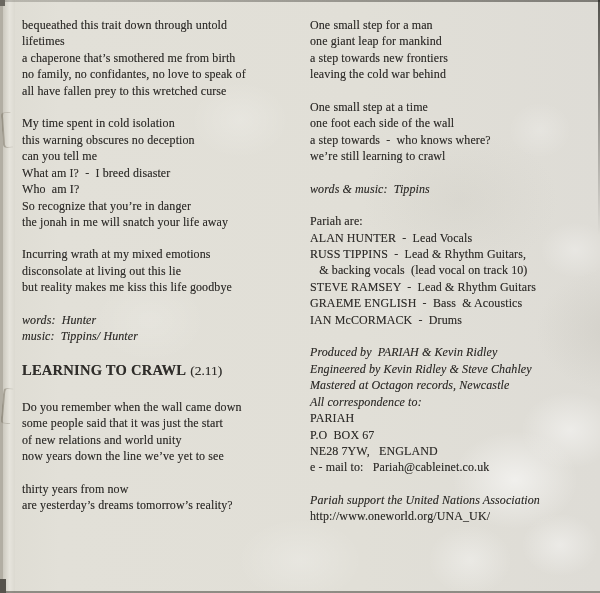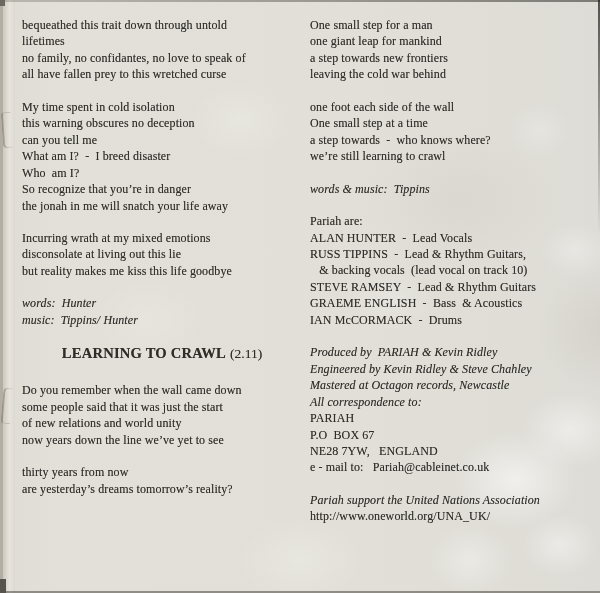--- a/index.html
+++ b/index.html
@@ -37,21 +37,21 @@
   .stanza.tight { margin-bottom: 0; }
   .line {
     font-size: 12px;
     line-height: 16.45px;
     white-space: pre;
     letter-spacing: 0.1px;
     text-shadow: 0 0 0.5px rgba(47,45,42,0.45);
   }
   .stanza.italic .line { font-style: italic; }
 
-  .title-stanza { margin: 3px 0 20px 0; text-align: center; }
+  .title-stanza { margin: 3px 0 20px 0; }
   .song-title {
     font-weight: bold;
     font-size: 14.6px;
     letter-spacing: 0.2px;
     text-shadow: 0 0 0.5px rgba(47,45,42,0.5);
   }
   .duration { font-size: 13.5px; text-shadow: 0 0 0.5px rgba(47,45,42,0.45); }
 
   
   .edge-top {
@@ -99,20 +99,21 @@
   <div class="edge-right-dark"></div>
   <div class="corner-tl"></div>
   <div class="corner-bl"></div>
   <div class="staple staple-1"></div>
   <div class="staple staple-2"></div>
 
   <div class="col col-left">
     <div class="stanza">
         <div class="line">bequeathed this trait down through untold</div>
         <div class="line">lifetimes</div>
+        <div class="line">a chaperone that’s smothered me from birth</div>
         <div class="line">no family, no confidantes, no love to speak of</div>
         <div class="line">all have fallen prey to this wretched curse</div>
       </div>
     <div class="stanza">
         <div class="line">My time spent in cold isolation</div>
         <div class="line">this warning obscures no deception</div>
         <div class="line">can you tell me</div>
         <div class="line">What am I?  -  I breed disaster</div>
         <div class="line">Who  am I?</div>
         <div class="line">So recognize that you’re in danger</div>
@@ -144,22 +145,22 @@
   </div>
 
   <div class="col col-right">
     <div class="stanza">
         <div class="line">One small step for a man</div>
         <div class="line">one giant leap for mankind</div>
         <div class="line">a step towards new frontiers</div>
         <div class="line">leaving the cold war behind</div>
       </div>
     <div class="stanza">
+        <div class="line">One small step at a time</div>
         <div class="line">one foot each side of the wall</div>
-        <div class="line">One small step at a time</div>
         <div class="line">a step towards  -  who knows where?</div>
         <div class="line">we’re still learning to crawl</div>
       </div>
     <div class="stanza italic">
         <div class="line">words &amp; music:  Tippins</div>
       </div>
     <div class="stanza">
         <div class="line">Pariah are:</div>
         <div class="line">ALAN HUNTER  -  Lead Vocals</div>
         <div class="line">RUSS TIPPINS  -  Lead &amp; Rhythm Guitars,</div>

